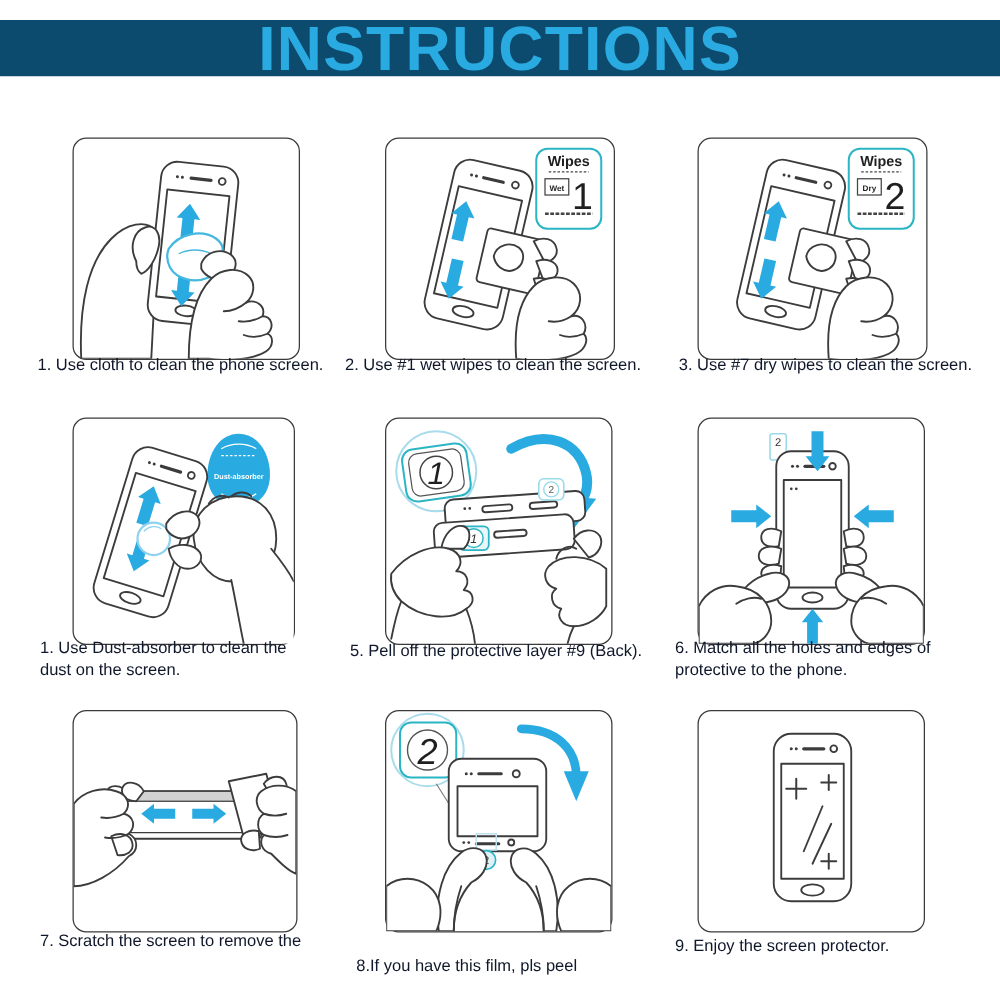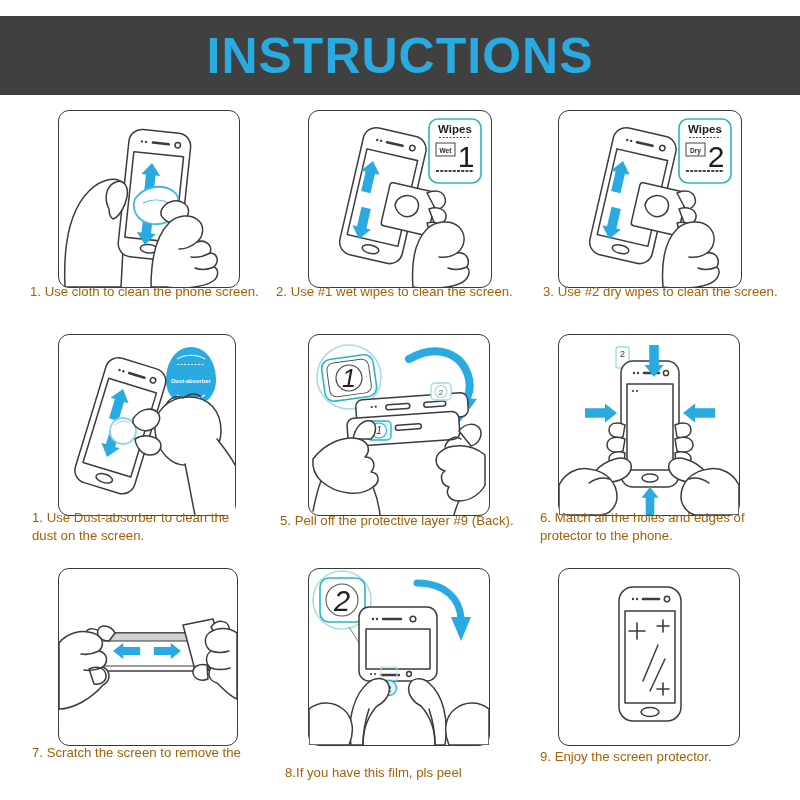--- a/index.html
+++ b/index.html
@@ -1,32 +1,32 @@
 <!DOCTYPE html>
 <html><head>
 <meta charset="utf-8">
 <style>
   html,body{margin:0;padding:0;}
   body{
     width:800px;height:800px;position:relative;background:#ffffff;
     font-family:"Liberation Sans", sans-serif;overflow:hidden;
   }
   .banner{
-    position:absolute;left:0;top:16px;width:800px;height:79px;
-    background:#404040;display:flex;align-items:center;justify-content:center;
+    position:absolute;left:0;top:16px;width:800px;height:45px;
+    background:#0c4a6e;display:flex;align-items:center;justify-content:center;
   }
   .banner h1{
     margin:0;font-size:50px;font-weight:bold;letter-spacing:1px;color:#29abe2;
   }
   .panel{
     position:absolute;border:1.6px solid #3a3a3a;border-radius:11px;background:#fff;margin-top:12px;
   }
   .panel svg{position:absolute;left:0;top:0;width:100%;height:100%;}
   .cap{
-    position:absolute;font-size:13.2px;color:#a16207;line-height:18px;white-space:nowrap;
+    position:absolute;font-size:13.2px;color:#0f172a;line-height:18px;white-space:nowrap;
   }
   .cap.wide{line-height:25px;}
   svg text{font-family:"Liberation Sans", sans-serif;}
   .ln{stroke:#3c3c3c;stroke-width:1.5;fill:#fff;stroke-linejoin:round;stroke-linecap:round;}
   .lnf{stroke:#3c3c3c;stroke-width:1.5;fill:none;stroke-linejoin:round;stroke-linecap:round;}
 </style>
 </head>
 <body>
 
 <svg width="0" height="0" style="position:absolute">
@@ -141,21 +141,21 @@
     <path class="ln" d="M120,98 C128,95 136,98 137,104 C138,110 132,114 126,114 Z"></path>
     <path class="ln" d="M118,112 C126,110 133,113 134,119 C135,125 129,128 123,128 Z"></path>
     <path class="ln" d="M104,176 C102,150 106,130 118,118 C126,110 142,108 150,116 C158,124 156,136 148,142 C156,140 162,148 158,156 C162,160 160,168 152,172 C140,178 118,178 104,176 Z"></path>
     <path class="ln" d="M86,94 C88,85 99,82 106,87 C112,92 110,102 102,105 C94,108 87,101 86,94 Z"></path>
     <path class="lnf" d="M148,142 C142,146 136,147 130,146" stroke-width="1.1"></path>
     <path class="lnf" d="M158,156 C151,159 144,159 139,157" stroke-width="1.1"></path>
   </g>
 </svg>
 </div>
 <div class="cap" style="left:543px;top:283px">
-  <div>3. Use #2 dry wipes to clean the screen.</div>
+  <div>3. Use #7 dry wipes to clean the screen.</div>
     <div></div>
 </div>
 
 <div class="panel" style="left:58px;top:322px;width:176px;height:180px">
 <svg viewBox="0 0 176 180">
   <g>
     <path d="M132,12 C147,12 157,27 157,45 C157,61 146,71 132,71 C118,71 107,61 107,45 C107,27 117,12 132,12 Z" fill="#29abe2"></path>
     <path d="M118,24 C126,19 138,19 146,24" stroke="#fff" stroke-width="1.1" fill="none"></path>
     <line x1="118" y1="29.5" x2="146" y2="29.5" stroke="#fff" stroke-width="1" stroke-dasharray="2 1.5"></line>
     <text x="132" y="48" text-anchor="middle" font-size="5.8" font-weight="bold" fill="#fff">Dust-absorber</text>
@@ -278,21 +278,21 @@
     <path class="ln" d="M116,104 C125,100 134,103 134,110 C134,116 126,119 118,116 Z"></path>
     <path class="ln" d="M116,118 C124,115 132,118 132,124 C131,130 124,132 117,129 Z"></path>
     <path class="ln" d="M158,162 C154,142 142,128 126,124 C116,121 108,126 110,134 C112,142 122,147 132,147 C142,152 150,158 152,166 Z"></path>
     <path class="ln" d="M180,180 L180,150 C174,138 162,132 150,134 C132,136 122,148 122,162 C122,170 128,178 136,180 Z"></path>
     <path class="lnf" d="M150,148 C144,144 136,142 130,144" stroke-width="1.1"></path>
   </g>
 </svg>
 </div>
 <div class="cap" style="left:540px;top:509px">
   <div>6. Match all the holes and edges of</div>
-    <div>protector to the phone.</div>
+    <div>protective to the phone.</div>
 </div>
 
 <div class="panel" style="left:58px;top:556px;width:178px;height:176px">
 <svg viewBox="0 0 178 176">
   <g>
     <rect class="ln" x="28" y="64" width="122" height="38" rx="3"></rect>
     <rect x="28" y="64" width="122" height="8" fill="#d2d2d2" stroke="#3c3c3c" stroke-width="1"></rect>
     <line x1="32" y1="97" x2="146" y2="97" stroke="#3c3c3c" stroke-width="1"></line>
   </g>
   <use href="#arw" transform="translate(54,82) rotate(-90) scale(0.85)"></use>

